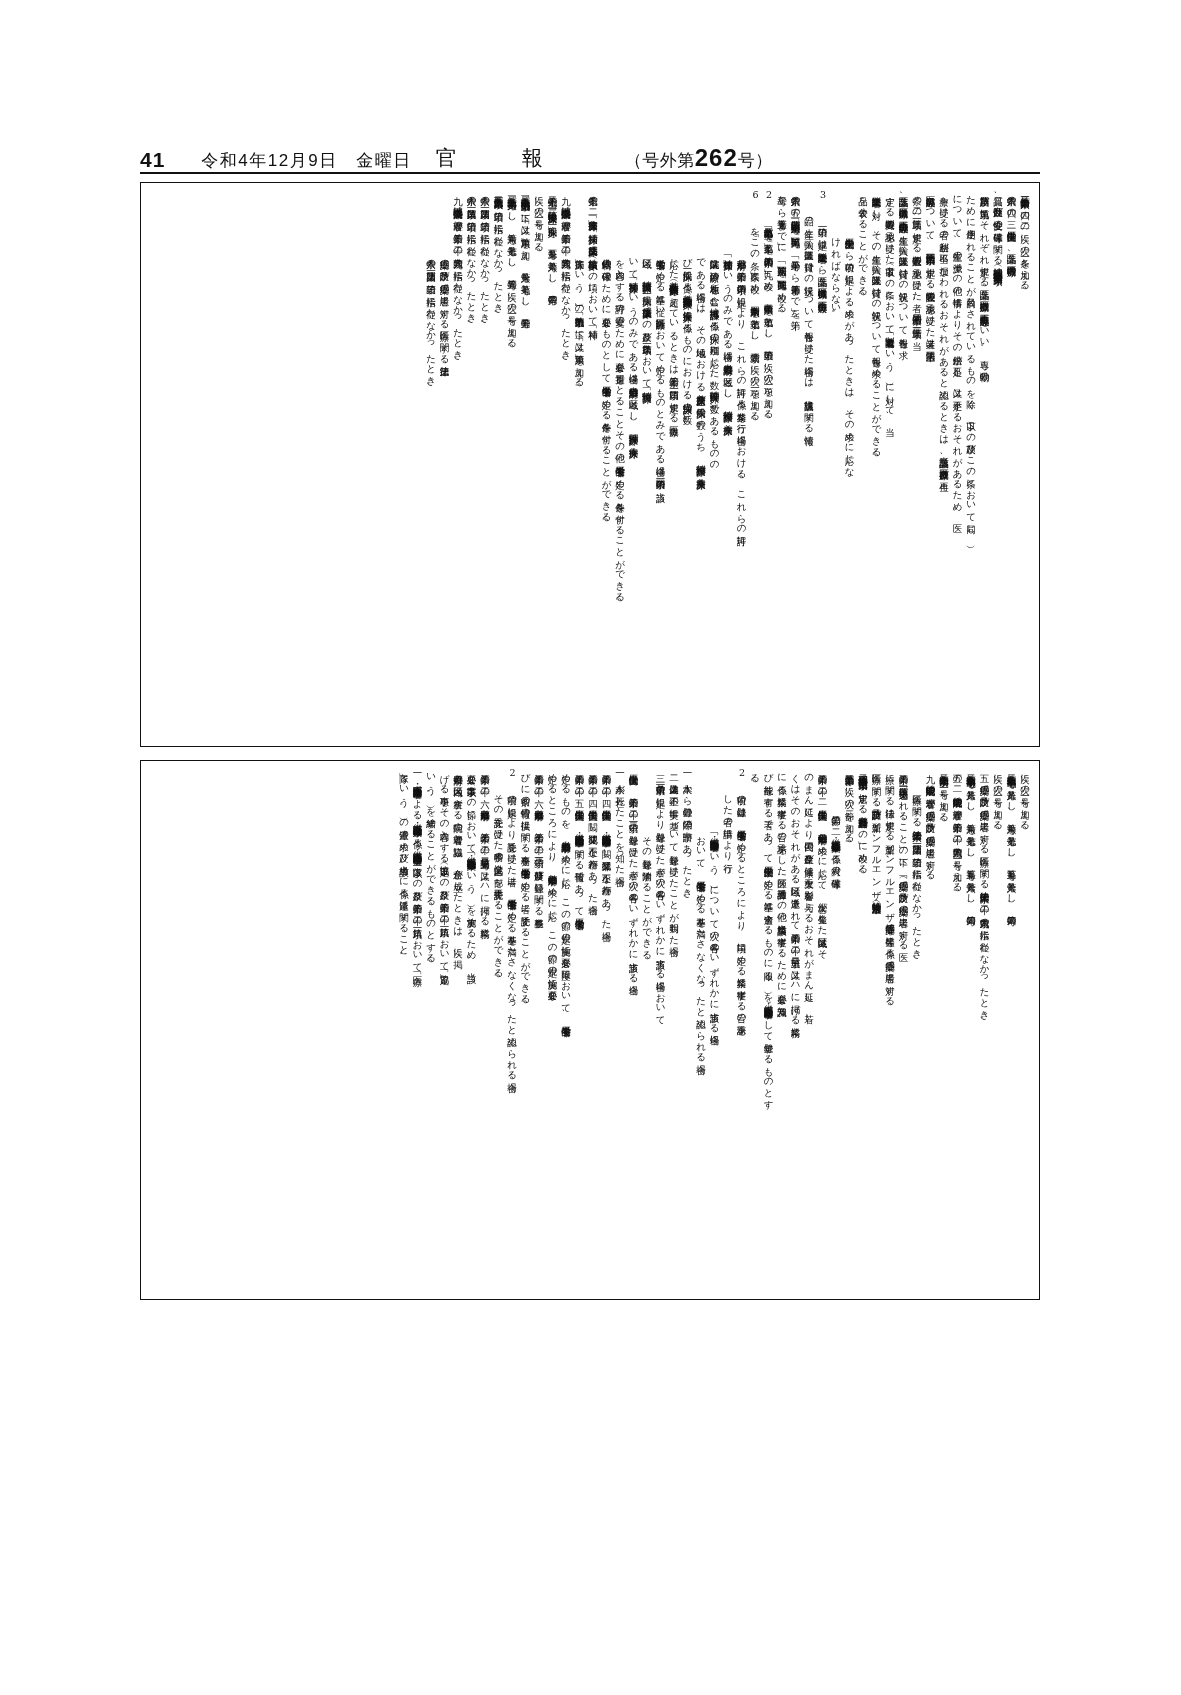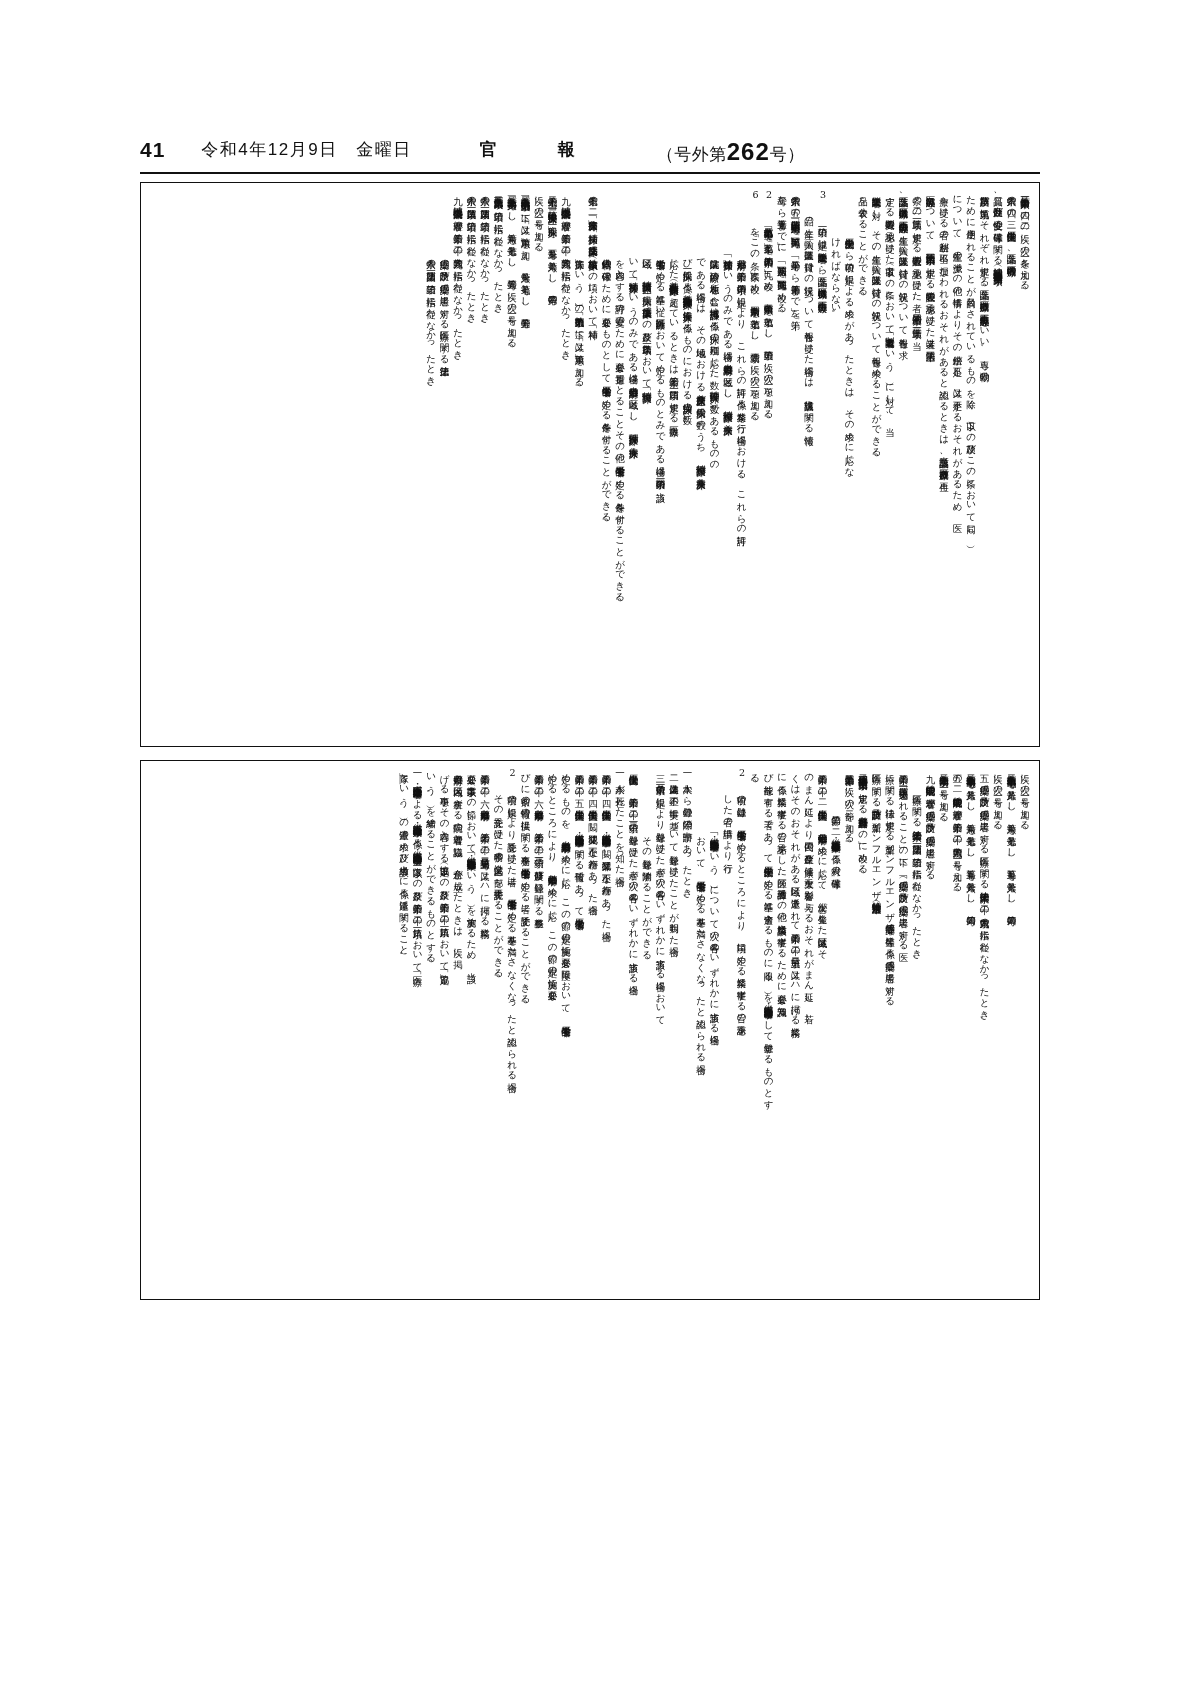--- a/index.html
+++ b/index.html
@@ -24,38 +24,38 @@
   }
 
   
   .masthead {
     position: absolute;
     left: 140px;
     top: 138px;
     width: 900px;
     height: 34px;
     display: flex;
-    align-items: flex-start;
+    align-items: flex-end;
     font-family: "Liberation Sans", "DejaVu Sans", sans-serif;
   }
   .masthead .pageno {
     font-weight: bold;
     font-size: 21px;
     letter-spacing: 1px;
     margin-right: 36px;
   }
   .masthead .date {
     font-size: 17px;
     letter-spacing: 1.5px;
-    margin-right: 68px;
+    margin-right: 24px;
     white-space: nowrap;
   }
   .masthead .title {
-    font-size: 17px;
-    font-weight: bold;
+    font-size: 21px;
+    font-weight: normal;
     letter-spacing: 22px;
     margin-right: 60px;
     white-space: nowrap;
   }
   .masthead .issue {
     font-size: 17px;
     letter-spacing: 0.5px;
     white-space: nowrap;
   }
   .masthead .issue b {

